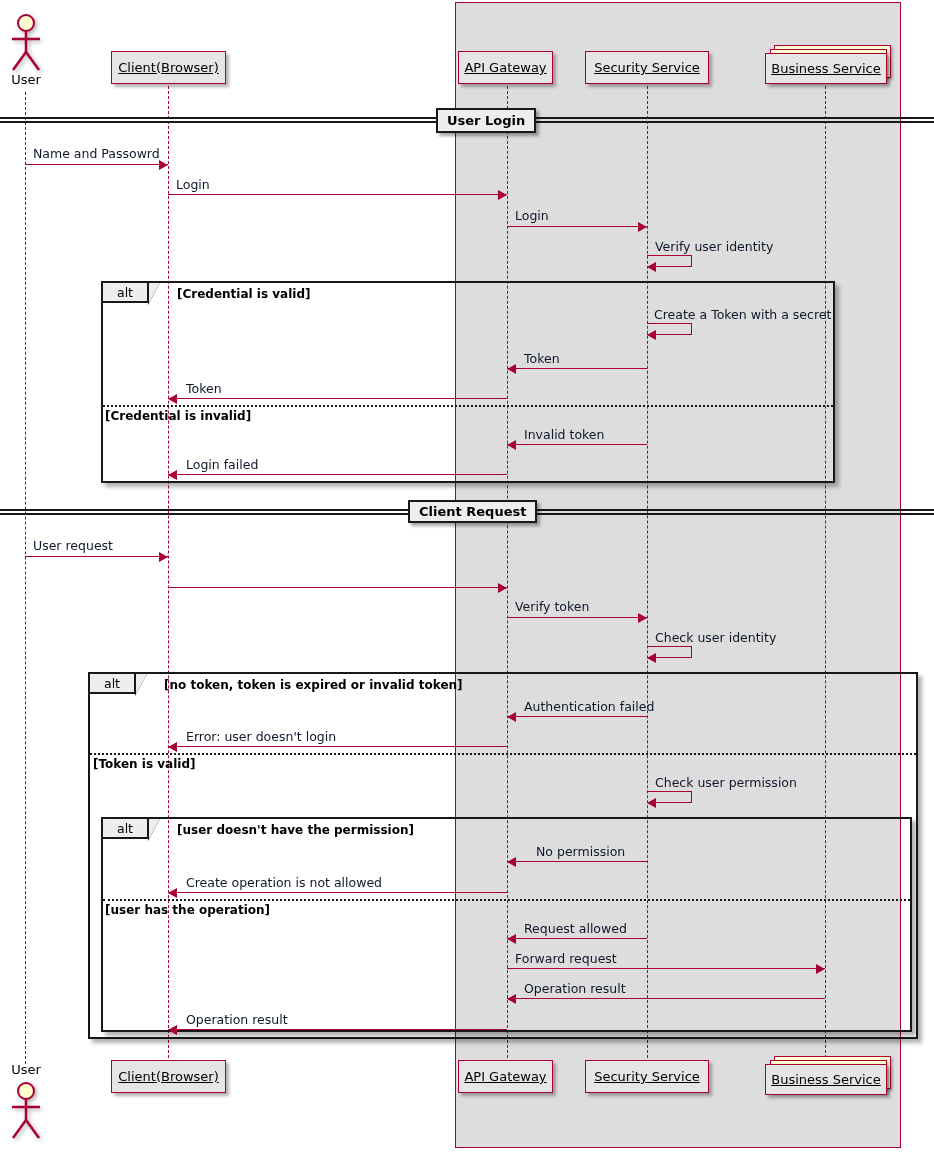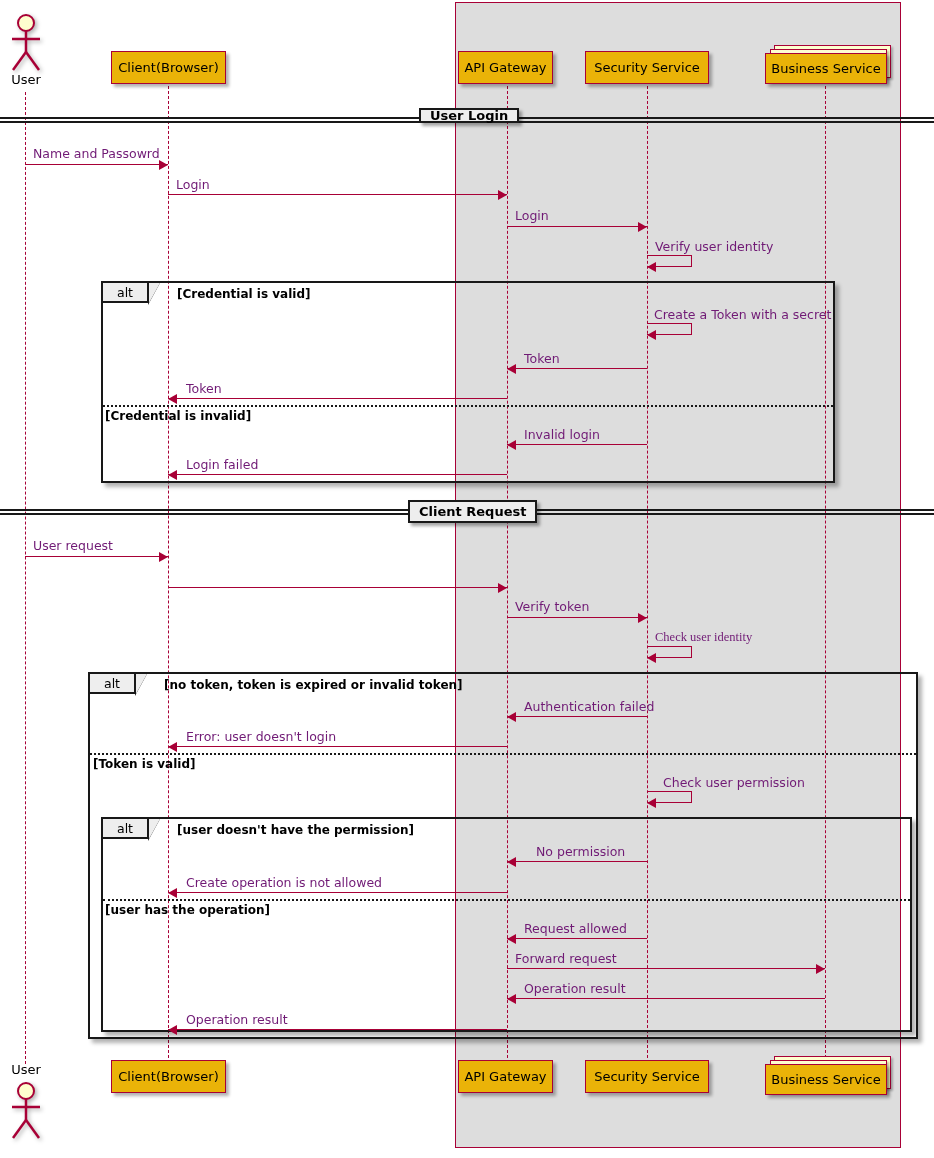--- a/index.html
+++ b/index.html
@@ -7,44 +7,44 @@
   #diagram{position:relative;width:934px;height:1158px;overflow:hidden;background:#fff;}
 
   
   .groupbox{position:absolute;background:#DDDDDD;border:1px solid #A80036;box-sizing:border-box;}
   .grouplabel{position:absolute;font-size:13px;font-weight:bold;color:#000;text-align:center;}
 
   
   .lifeline{position:absolute;width:0;border-left:1.5px dashed #A80036;}
 
   
-  .pbox{position:absolute;background:#eab308;border:1.5px solid #A80036;box-sizing:border-box;
+  .pbox{position:absolute;background:#e5e5e5;border:1.5px solid #A80036;box-sizing:border-box;
         display:flex;align-items:center;justify-content:center;font-size:13px;color:#000;
-        box-shadow:3px 3px 3px rgba(0,0,0,.30);white-space:nowrap;}
+        box-shadow:3px 3px 3px rgba(0,0,0,.30);white-space:nowrap;text-decoration:underline;}
   .pstack{position:absolute;background:#FEFECE;border:1.5px solid #A80036;box-sizing:border-box;
         box-shadow:2px 2px 2px rgba(0,0,0,.25);}
 
   
   .actor{position:absolute;}
   .actor svg{display:block;filter:drop-shadow(2px 2px 2px rgba(0,0,0,.30));}
   .actorlabel{position:absolute;font-size:13px;color:#000;text-align:center;white-space:nowrap;}
 
   
   .divline{position:absolute;height:0;border-top:2px solid #181818;border-bottom:2px solid #181818;
            box-sizing:content-box;}
   .divlabel{position:absolute;background:#EEEEEE;border:2px solid #181818;font-size:13px;
             font-weight:bold;color:#000;padding:2px 9px;box-shadow:3px 3px 3px rgba(0,0,0,.35);
             white-space:nowrap;box-sizing:border-box;display:flex;align-items:center;}
 
   
   .msgline{position:absolute;height:0;border-top:1.5px solid #A80036;}
   .arrowR,.arrowL{position:absolute;width:0;height:0;}
   .arrowR{border-top:5px solid transparent;border-bottom:5px solid transparent;border-left:9px solid #A80036;}
   .arrowL{border-top:5px solid transparent;border-bottom:5px solid transparent;border-right:9px solid #A80036;}
-  .msglabel{position:absolute;font-size:12.5px;color:#701a75;white-space:nowrap;}
+  .msglabel{position:absolute;font-size:12.5px;color:#0f172a;white-space:nowrap;}
 
   
   .selfloop{position:absolute;border:1.5px solid #A80036;border-left:none;box-sizing:border-box;}
 
   
   .frame{position:absolute;border:2px solid #181818;box-sizing:border-box;background:transparent;
          box-shadow:4px 4px 4px rgba(0,0,0,.30);}
   .frametag{position:absolute;border-right:2px solid #181818;border-bottom:2px solid #181818;
             background:#EEEEEE;box-sizing:border-box;font-size:12.5px;color:#000;
             display:flex;align-items:center;justify-content:center;}
@@ -84,21 +84,21 @@
 
   <div class="pbox" style="left:458px;top:51px;width:95px;height:33px;">API Gateway</div>
 
   <div class="pbox" style="left:585px;top:51px;width:124px;height:33px;">Security Service</div>
 
   <div class="pstack" style="left:774px;top:45px;width:117px;height:33px;"></div>
   <div class="pstack" style="left:770px;top:49px;width:117px;height:33px;"></div>
   <div class="pbox" style="left:765px;top:53px;width:122px;height:31px;">Business Service</div>
 
   <div class="divline" style="left:0px;top:117px;width:934px;height:2px;"></div>
-  <div class="divlabel" style="left:419px;top:108px;height:15px;">User Login</div>
+  <div class="divlabel" style="left:436px;top:108px;height:25px;">User Login</div>
 
   <div class="msglabel" style="left:33px;top:146px;">Name and Passowrd</div>
   <div class="msgline" style="left:25px;top:164px;width:143px;"></div>
   <div class="arrowR" style="left:159px;top:160px;"></div>
 
   <div class="msglabel" style="left:176px;top:177px;">Login</div>
   <div class="msgline" style="left:168px;top:194px;width:339px;"></div>
   <div class="arrowR" style="left:498px;top:190px;"></div>
 
   <div class="msglabel" style="left:515px;top:208px;">Login</div>
@@ -125,21 +125,21 @@
   <div class="msgline" style="left:507px;top:368px;width:140px;"></div>
   <div class="arrowL" style="left:507px;top:364px;"></div>
 
   <div class="msglabel" style="left:186px;top:381px;">Token</div>
   <div class="msgline" style="left:168px;top:398px;width:339px;"></div>
   <div class="arrowL" style="left:168px;top:394px;"></div>
 
   <div class="elsesep" style="left:103px;top:405px;width:730px;"></div>
   <div class="guard" style="left:105px;top:409px;">[Credential is invalid]</div>
 
-  <div class="msglabel" style="left:524px;top:427px;">Invalid login</div>
+  <div class="msglabel" style="left:524px;top:427px;">Invalid token</div>
   <div class="msgline" style="left:507px;top:444px;width:140px;"></div>
   <div class="arrowL" style="left:507px;top:440px;"></div>
 
   <div class="msglabel" style="left:186px;top:457px;">Login failed</div>
   <div class="msgline" style="left:168px;top:474px;width:339px;"></div>
   <div class="arrowL" style="left:168px;top:470px;"></div>
 
   <div class="divline" style="left:0px;top:509px;width:934px;height:2px;"></div>
   <div class="divlabel" style="left:408px;top:500px;height:23px;">Client Request</div>
 
@@ -147,21 +147,21 @@
   <div class="msgline" style="left:25px;top:556px;width:143px;"></div>
   <div class="arrowR" style="left:159px;top:552px;"></div>
 
   <div class="msgline" style="left:168px;top:587px;width:339px;"></div>
   <div class="arrowR" style="left:498px;top:583px;"></div>
 
   <div class="msglabel" style="left:515px;top:599px;">Verify token</div>
   <div class="msgline" style="left:507px;top:617px;width:140px;"></div>
   <div class="arrowR" style="left:638px;top:613px;"></div>
 
-  <div class="msglabel" style="left:655px;top:630px;font-family:Liberation Serif, serif;">Check user identity</div>
+  <div class="msglabel" style="left:655px;top:630px;">Check user identity</div>
   <div class="selfloop" style="left:647px;top:646px;width:45px;height:12px;"></div>
   <div class="arrowL" style="left:647px;top:653px;"></div>
 
   <div class="frame" style="left:88px;top:672px;width:830px;height:367px;"></div>
   <div class="tagnotch-b" style="left:135px;top:674px;"></div>
   <div class="frametag" style="left:90px;top:674px;width:46px;height:20px;">
     <span>alt</span>
   </div>
   <div class="tagnotch" style="left:136px;top:674px;"></div>
   <div class="guard" style="left:164px;top:678px;">[no token, token is expired or invalid token]</div>
@@ -170,21 +170,21 @@
   <div class="msgline" style="left:507px;top:716px;width:140px;"></div>
   <div class="arrowL" style="left:507px;top:712px;"></div>
 
   <div class="msglabel" style="left:186px;top:729px;">Error: user doesn't login</div>
   <div class="msgline" style="left:168px;top:746px;width:339px;"></div>
   <div class="arrowL" style="left:168px;top:742px;"></div>
 
   <div class="elsesep" style="left:90px;top:753px;width:826px;"></div>
   <div class="guard" style="left:93px;top:757px;">[Token is valid]</div>
 
-  <div class="msglabel" style="left:655px;top:775px;margin-left:8px;">Check user permission</div>
+  <div class="msglabel" style="left:655px;top:775px;">Check user permission</div>
   <div class="selfloop" style="left:647px;top:791px;width:45px;height:12px;"></div>
   <div class="arrowL" style="left:647px;top:798px;"></div>
 
   <div class="frame" style="left:101px;top:817px;width:811px;height:215px;"></div>
   <div class="tagnotch-b" style="left:148px;top:819px;"></div>
   <div class="frametag" style="left:103px;top:819px;width:46px;height:20px;">
     <span>alt</span>
   </div>
   <div class="tagnotch" style="left:149px;top:819px;"></div>
   <div class="guard" style="left:177px;top:823px;">[user doesn't have the permission]</div>

